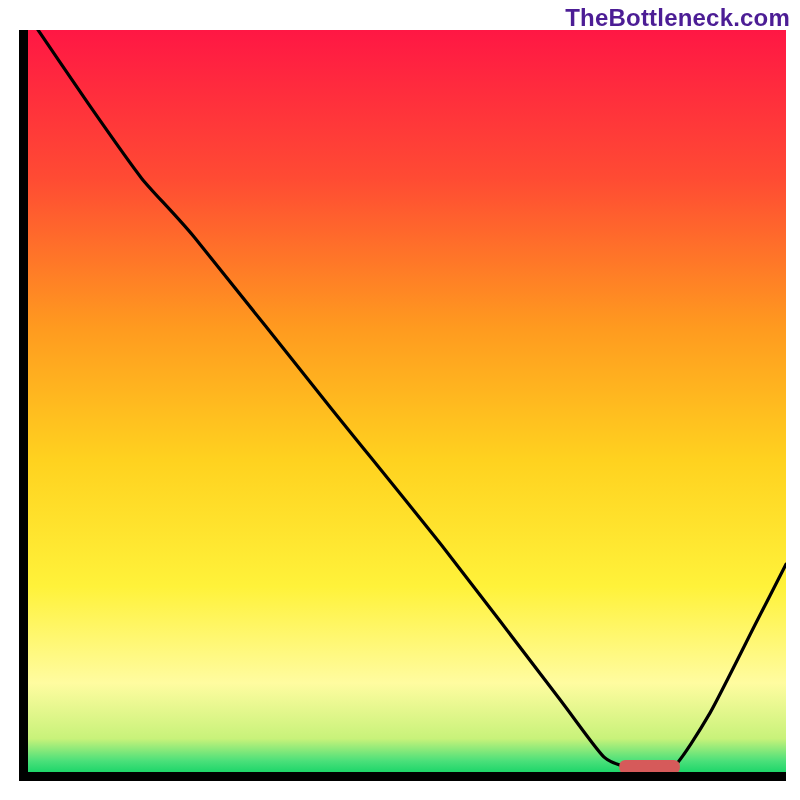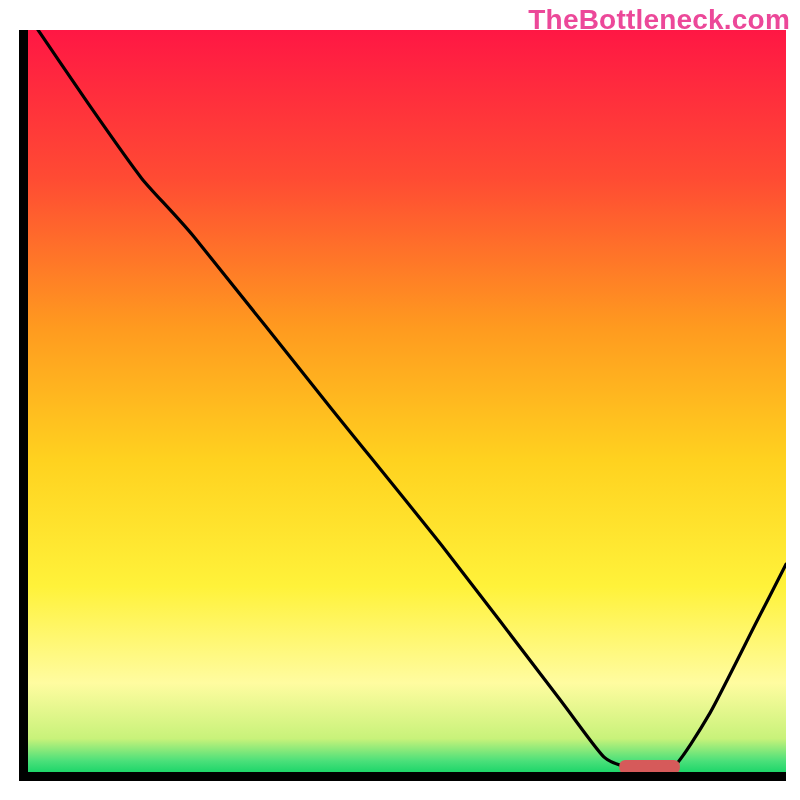--- a/index.html
+++ b/index.html
@@ -13,23 +13,23 @@
   }
   .stage {
     position: relative;
     width: 800px;
     height: 800px;
   }
   .watermark {
     position: absolute;
     top: 4px;
     right: 10px;
-    font-size: 28px;
+    font-size: 24px;
     font-weight: bold;
-    color: #ec4899;
+    color: #4c1d95;
     letter-spacing: 0.2px;
   }
   svg {
     display: block;
   }
 </style>
 </head>
 <body>
 <div class="stage">
   <div class="watermark">TheBottleneck.com</div>

